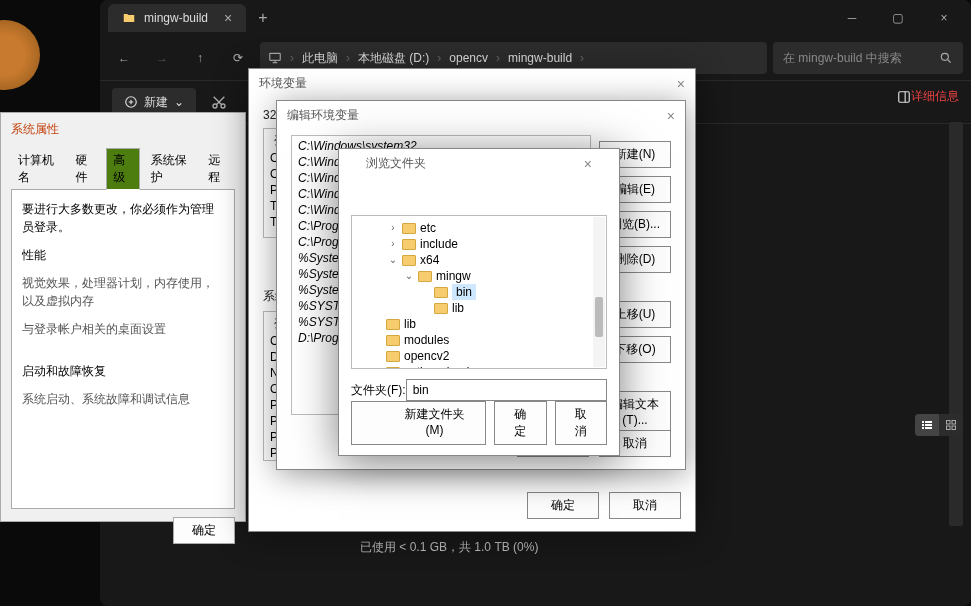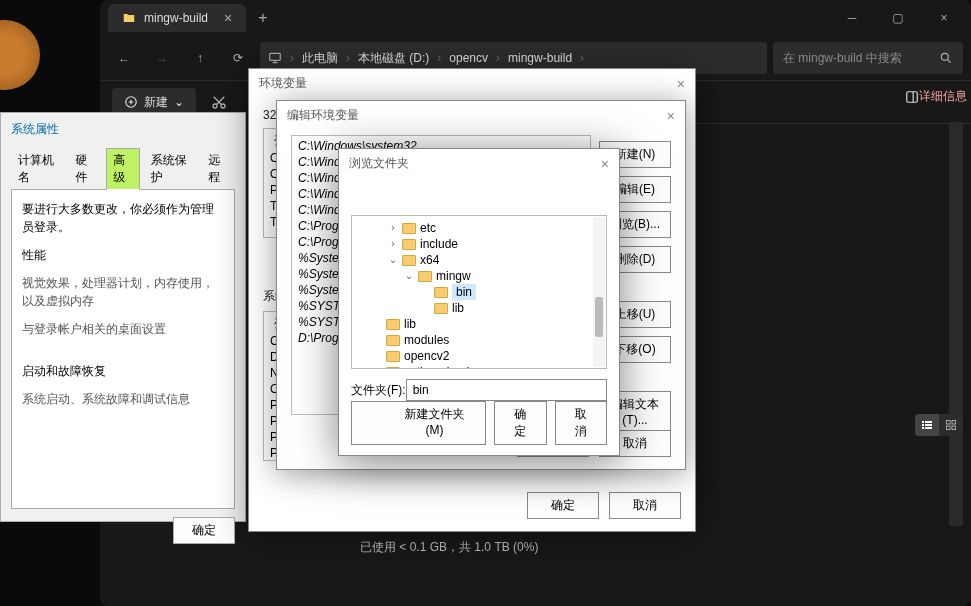--- a/index.html
+++ b/index.html
@@ -39,21 +39,21 @@
 .search-bar .sicon { margin-left: auto; }
 .explorer-cmdbar {
   display: flex; align-items: center; height: 44px; padding: 0 12px; gap: 14px; background: #181818;
   border-top: 1px solid #2a2a2a; border-bottom: 1px solid #2a2a2a;
 }
 .newbtn {
   display: flex; align-items: center; gap: 6px; background: #2c2c2c; padding: 6px 12px;
   border-radius: 4px; color: #ddd; font-size: 12px;
 }
 .cmd-icon { color: #aaa; width: 18px; height: 18px; display: flex; align-items: center; justify-content: center; }
-.explorer-right { position: absolute; right: 4px; top: 88px; display: flex; align-items: center; color: #fca5a5; font-size: 12px; }
+.explorer-right { position: absolute; right: 12px; top: 88px; display: flex; align-items: center; color: #ef4444; font-size: 12px; }
 .explorer-sidebar { position: absolute; right: 8px; top: 122px; width: 14px; bottom: 80px; background: #2a2a2a; border-radius: 2px; }
 .explorer-viewtoggle {
   position: absolute; right: 8px; bottom: 170px; display: flex; background: #2c2c2c; border-radius: 4px;
   overflow: hidden;
 }
 .explorer-viewtoggle div { width: 24px; height: 22px; display: flex; align-items: center; justify-content: center; color: #aaa; }
 .explorer-viewtoggle div.active { background: #444; color: #fff; }
 .explorer-footer {
   position: absolute; left: 260px; right: 10px; bottom: 50px; color: #bbb; font-size: 12px;
 }
@@ -66,24 +66,24 @@
 .orange-circ {
   position: absolute; left: -30px; top: 20px; width: 70px; height: 70px; border-radius: 50%;
   background: radial-gradient(circle, #c87a2e 40%, #8a5418 100%); z-index: 0;
 }
 
 
 .sysprops {
   position: absolute; left: 0; top: 112px; width: 246px; height: 410px;
   background: #f0f0f0; color: #000; border: 1px solid #aaa; z-index: 5; padding: 8px 10px;
 }
-.sysprops .title { font-size: 12px; color: #0369a1; font-family: Liberation Mono, monospace; }
+.sysprops .title { font-size: 12px; color: #c2410c; font-family: Liberation Mono, monospace; }
 .sysprops .tabs { display: flex; gap: 4px; margin-top: 10px; font-size: 12px; }
 .sysprops .tab { padding: 3px 6px; border: 1px solid transparent; }
-.sysprops .tab.active { background: #bef264; border: 1px solid #aaa; border-bottom-color: #fff; }
+.sysprops .tab.active { background: #4d7c0f; border: 1px solid #aaa; border-bottom-color: #fff; }
 .sysprops .body { border: 1px solid #aaa; background: #fff; padding: 10px; height: 320px; margin-top: -1px; font-size: 12px; }
 .sysprops .body p { margin-bottom: 10px; line-height: 1.5; }
 .sysprops .section-title { font-size: 12px; margin-top: 6px; }
 .sysprops .footer { display: flex; justify-content: flex-end; margin-top: 8px; }
 .sysprops button { padding: 4px 18px; font-size: 12px; background: #fdfdfd; border: 1px solid #aaa; }
 
 
 .envvar {
   position: absolute; left: 248px; top: 68px; width: 448px; height: 464px;
   background: #fff; color: #000; border: 1px solid #888; z-index: 6;
@@ -126,21 +126,21 @@
   border: 1px solid #888;
 }
 .editenv .footer { position: absolute; bottom: 12px; right: 14px; display: flex; gap: 10px; }
 
 
 .browse {
   position: absolute; left: 338px; top: 148px; width: 282px; height: 308px;
   background: #fff; color: #000; border: 1px solid #888; z-index: 8;
   box-shadow: 0 6px 40px rgba(0,0,0,.5);
 }
-.browse .titlebar { display: flex; align-items: center; padding: 6px 10px; font-size: 12px; color: #555; text-align: right; }
+.browse .titlebar { display: flex; align-items: center; padding: 6px 27px; font-size: 12px; color: #555; text-align: right; }
 .browse .titlebar .close { margin-left: auto; color: #888; font-size: 14px; }
 .browse .tree {
   position: absolute; left: 12px; top: 66px; right: 12px; height: 154px; border: 1px solid #bbb;
   font-size: 12px; overflow: hidden; padding: 4px 0;
 }
 .browse .tree .node { display: flex; align-items: center; gap: 4px; padding: 0 4px; height: 16px; line-height: 16px; }
 .browse .tree .node .chev { width: 10px; color: #666; font-size: 10px; text-align: center; }
 .browse .tree .node .fold { width: 14px; height: 11px; background: #f7cc6e; border: 1px solid #d4a83e; border-radius: 1px; }
 .browse .tree .node.selected span.lbl { background: #cde8ff; padding: 0 4px; }
 .browse .tree-scroll { position: absolute; right: 1px; top: 1px; bottom: 1px; width: 12px; background: #f4f4f4; }

